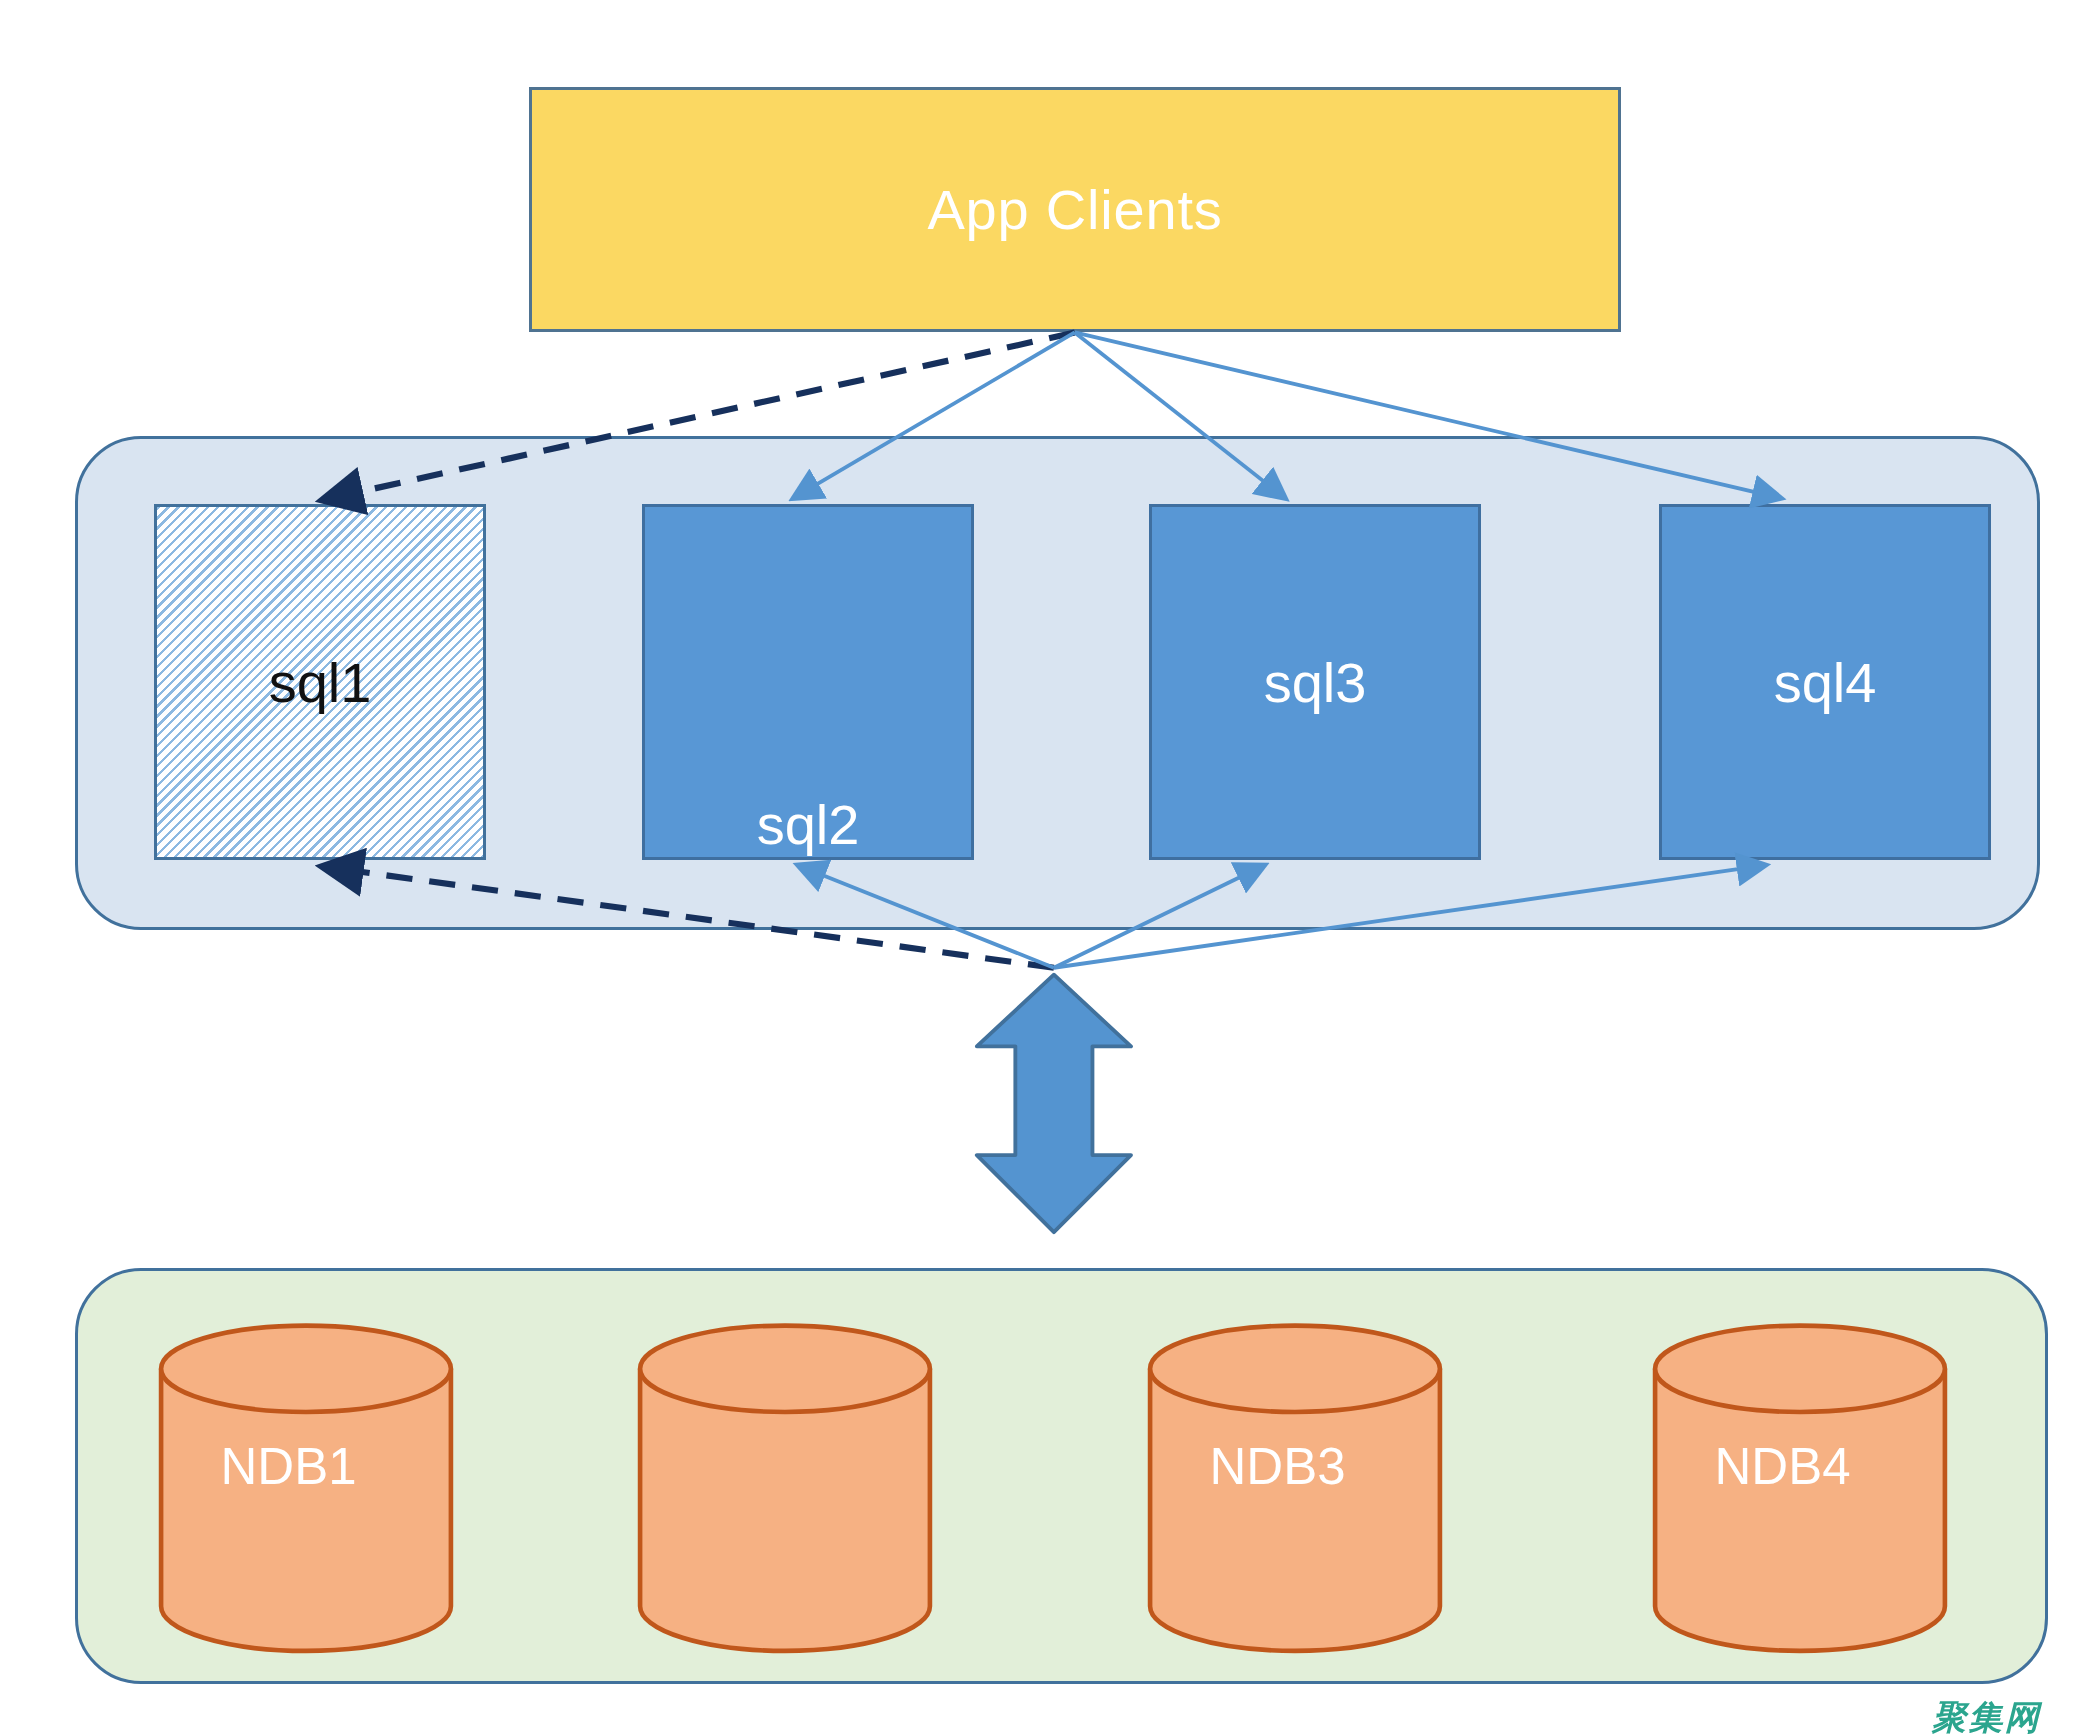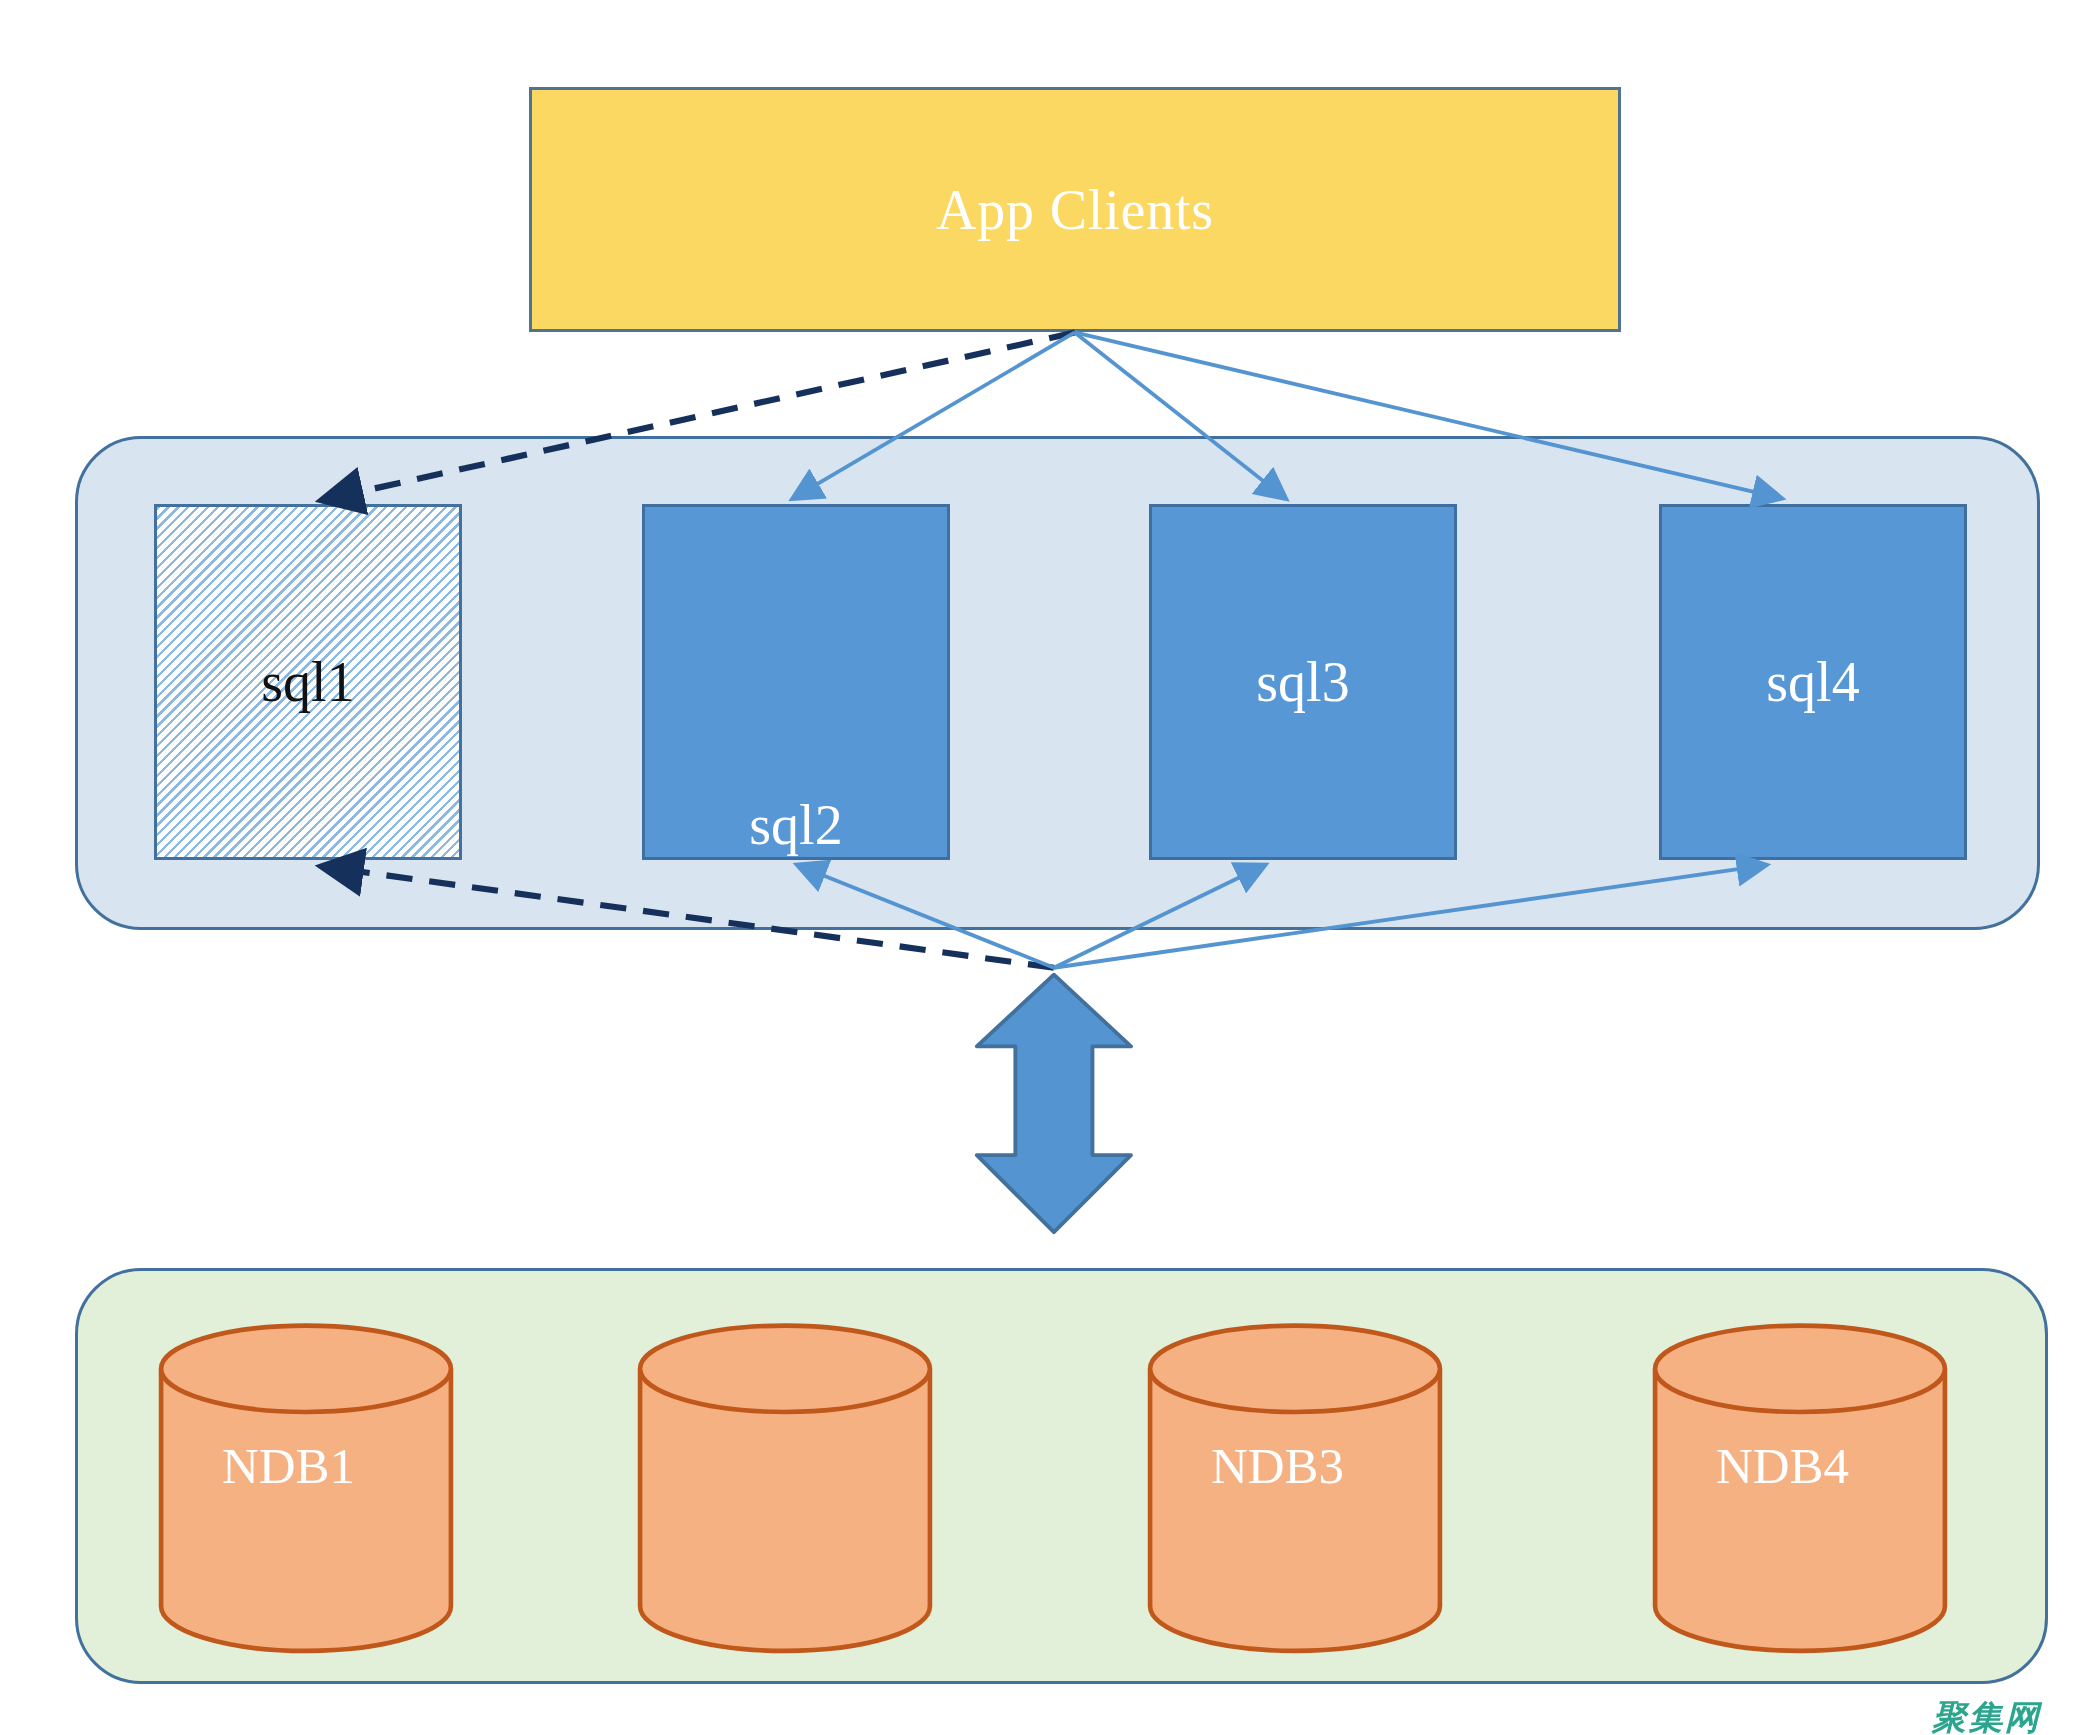--- a/index.html
+++ b/index.html
@@ -1,21 +1,21 @@
 <!DOCTYPE html>
 <html style="font-size:12.3px"><head>
 <meta charset="utf-8">
 <style>
   html,body{margin:0;padding:0;background:#ffffff;}
   #canvas{
     position:relative;
     width:2097px;height:1735px;
     background:#ffffff;
     overflow:hidden;
-    font-family:Liberation Serif, serif;
+    font-family:Liberation Sans, sans-serif;
   }
   
   .tier{
     position:absolute;
     border:3.1px solid #41719C;
     border-radius:66px;
     box-sizing:border-box;
     z-index:1;
   }
   #sql-tier{
@@ -35,21 +35,21 @@
     box-sizing:border-box;
     display:flex;align-items:center;justify-content:center;
     z-index:2;
   }
   #app-clients .label{
     color:#ffffff;font-size:56px;letter-spacing:0.8px;
   }
   
   .sql-node{
     position:absolute;
-    top:504px;width:308px;height:356px;
+    top:504px;width:332px;height:356px;
     background:#5897D5;
     border:3.1px solid #3F6FA0;
     box-sizing:border-box;
     display:flex;align-items:center;justify-content:center;
     z-index:2;
   }
   .sql-node .label{color:#ffffff;font-size:56px;}
   #sql-node-1{left:154px;
     background-color:#ffffff;
     background-image:repeating-linear-gradient(135deg,

